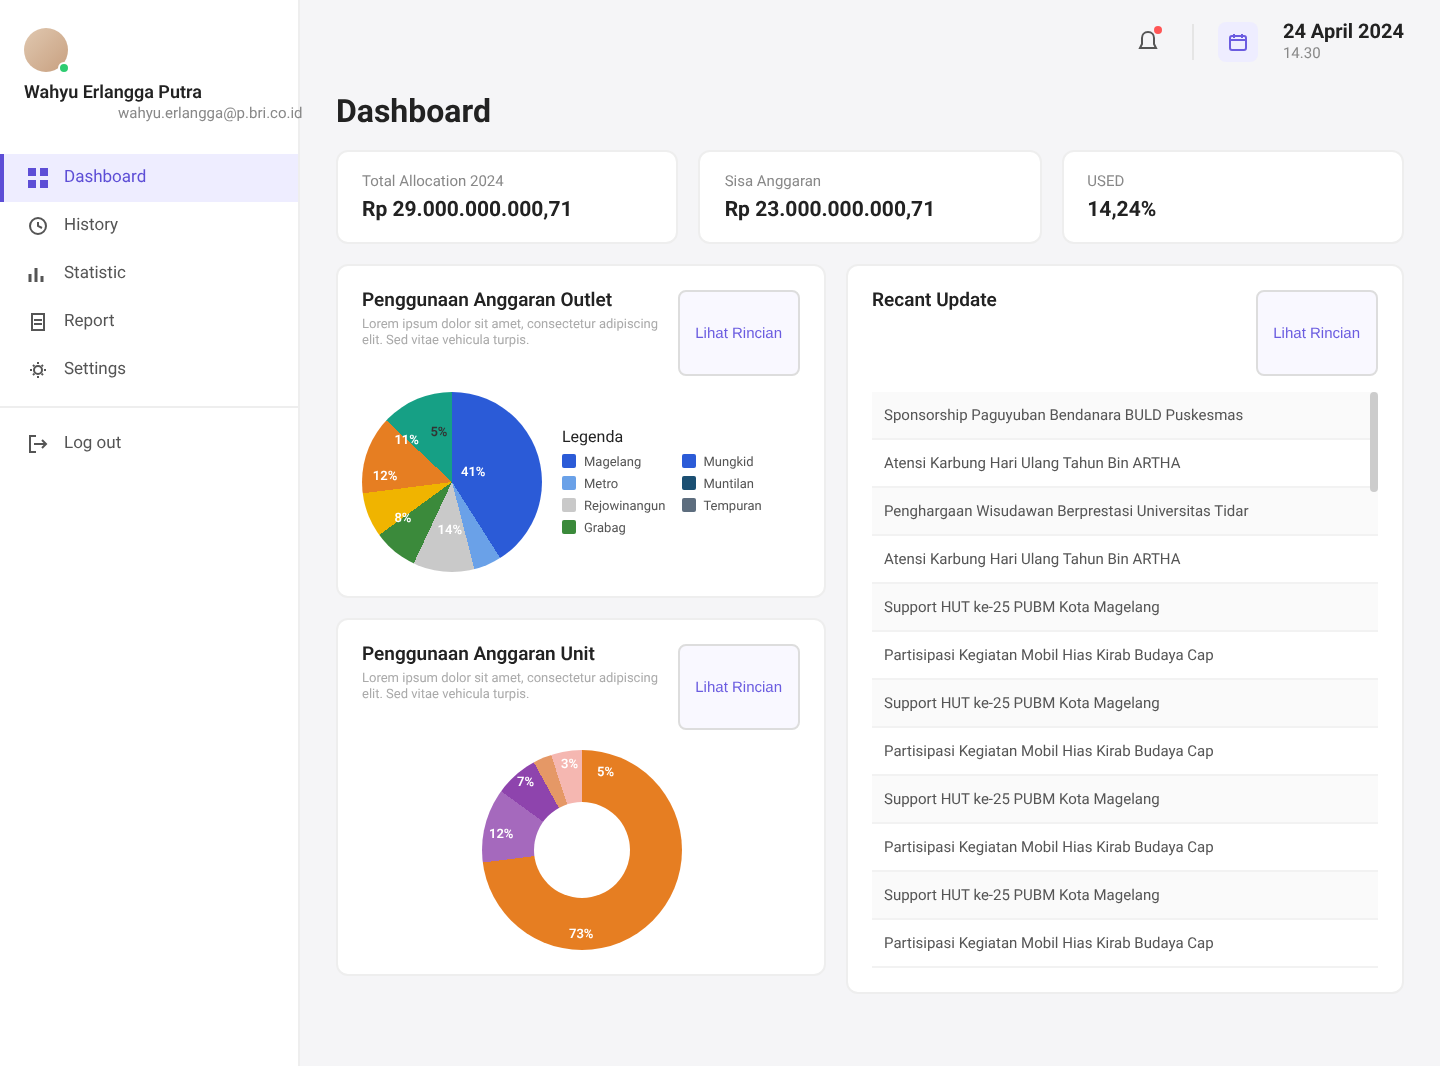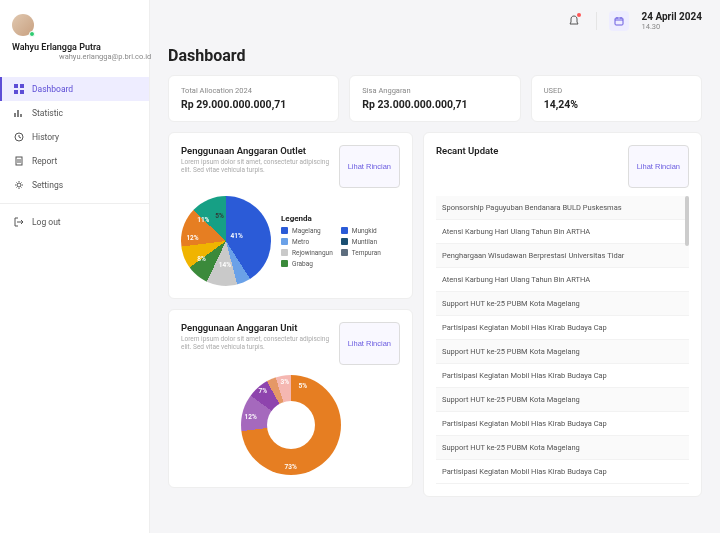--- a/index.html
+++ b/index.html
@@ -39,21 +39,21 @@
 .card { background: #fff; border: 1px solid #eee; border-radius: 6px; padding: 12px; }
 .card-head { display: flex; justify-content: space-between; align-items: flex-start; margin-bottom: 2px; }
 .card-title { font-size: 9.5px; font-weight: 600; }
 .card-sub { font-size: 6.5px; color: #aaa; margin-top: 2px; line-height: 1.3; }
 .btn-outline { border: 1px solid #ddd; background: #f9f8ff; color: #6b5ce0; font-size: 7.5px; padding: 16px 8px; border-radius: 4px; cursor: pointer; white-space: nowrap; }
 .chart-body { display: flex; gap: 10px; margin-top: 8px; align-items: center; }
 .pie { width: 90px; height: 90px; border-radius: 50%; position: relative; flex-shrink: 0; }
 .pie1 { background: conic-gradient(#2b5bd7 0% 41%, #6aa1e8 41% 46%, #c9c9c9 46% 57%, #3b8a3b 57% 65%, #f0b400 65% 73%, #e67e22 73% 87%, #16a085 87% 100%); }
 .pct { position: absolute; font-size: 6.5px; color: #fff; font-weight: 600; }
 .legend { flex: 1; }
-.legend-title { font-size: 8px; font-weight: 700; margin-bottom: 4px; }
+.legend-title { font-size: 8px; font-weight: 400; margin-bottom: 4px; }
 .legend-cols { display: flex; gap: 8px; }
 .leg-col { display: flex; flex-direction: column; gap: 3px; }
 .leg-item { display: flex; align-items: flex-start; gap: 4px; }
 .sw { width: 7px; height: 7px; border-radius: 1px; }
 .leg-label { font-size: 6.5px; color: #555; }
 .donut-wrap { display: flex; justify-content: center; margin-top: 10px; }
 .donut { width: 100px; height: 100px; border-radius: 50%; position: relative; background: conic-gradient(#e67e22 0% 73%, #a569bd 73% 85%, #8e44ad 85% 92%, #e59866 92% 95%, #f5b7b1 95% 100%); }
 .donut::after { content: ""; position: absolute; inset: 26px; background: #fff; border-radius: 50%; }
 .dpct { position: absolute; font-size: 6.5px; color: #fff; font-weight: 600; z-index: 2; }
 .update-list { margin-top: 8px; max-height: 310px; overflow-y: auto; position: relative; }
@@ -83,33 +83,33 @@
               <rect x="6" y="0" width="4" height="4" fill="currentColor"></rect>
               <rect x="0" y="6" width="4" height="4" fill="currentColor"></rect>
               <rect x="6" y="6" width="4" height="4" fill="currentColor"></rect>
             </svg>
           </span>
         <span class="nav-label">Dashboard</span>
       </div>
       <div class="nav-item">
         <span class="ico">
             <svg width="10" height="10" viewBox="0 0 10 10">
-              <path d="M1 9 L1 5 M4 9 L4 2 M7 9 L7 6" stroke="currentColor" stroke-width="1.5" fill="none"></path>
-            </svg>
-          </span>
-        <span class="nav-label">Statistic</span>
-      </div>
-      <div class="nav-item">
-        <span class="ico">
-            <svg width="10" height="10" viewBox="0 0 10 10">
               <circle cx="5" cy="5" r="4" stroke="currentColor" fill="none"></circle>
               <path d="M5 3 L5 5 L7 6" stroke="currentColor" fill="none"></path>
             </svg>
           </span>
         <span class="nav-label">History</span>
+      </div>
+      <div class="nav-item">
+        <span class="ico">
+            <svg width="10" height="10" viewBox="0 0 10 10">
+              <path d="M1 9 L1 5 M4 9 L4 2 M7 9 L7 6" stroke="currentColor" stroke-width="1.5" fill="none"></path>
+            </svg>
+          </span>
+        <span class="nav-label">Statistic</span>
       </div>
       <div class="nav-item">
         <span class="ico">
             <svg width="10" height="10" viewBox="0 0 10 10">
               <rect x="2" y="1" width="6" height="8" stroke="currentColor" fill="none"></rect>
               <path d="M3 4 L7 4 M3 6 L7 6" stroke="currentColor"></path>
             </svg>
           </span>
         <span class="nav-label">Report</span>
       </div>

